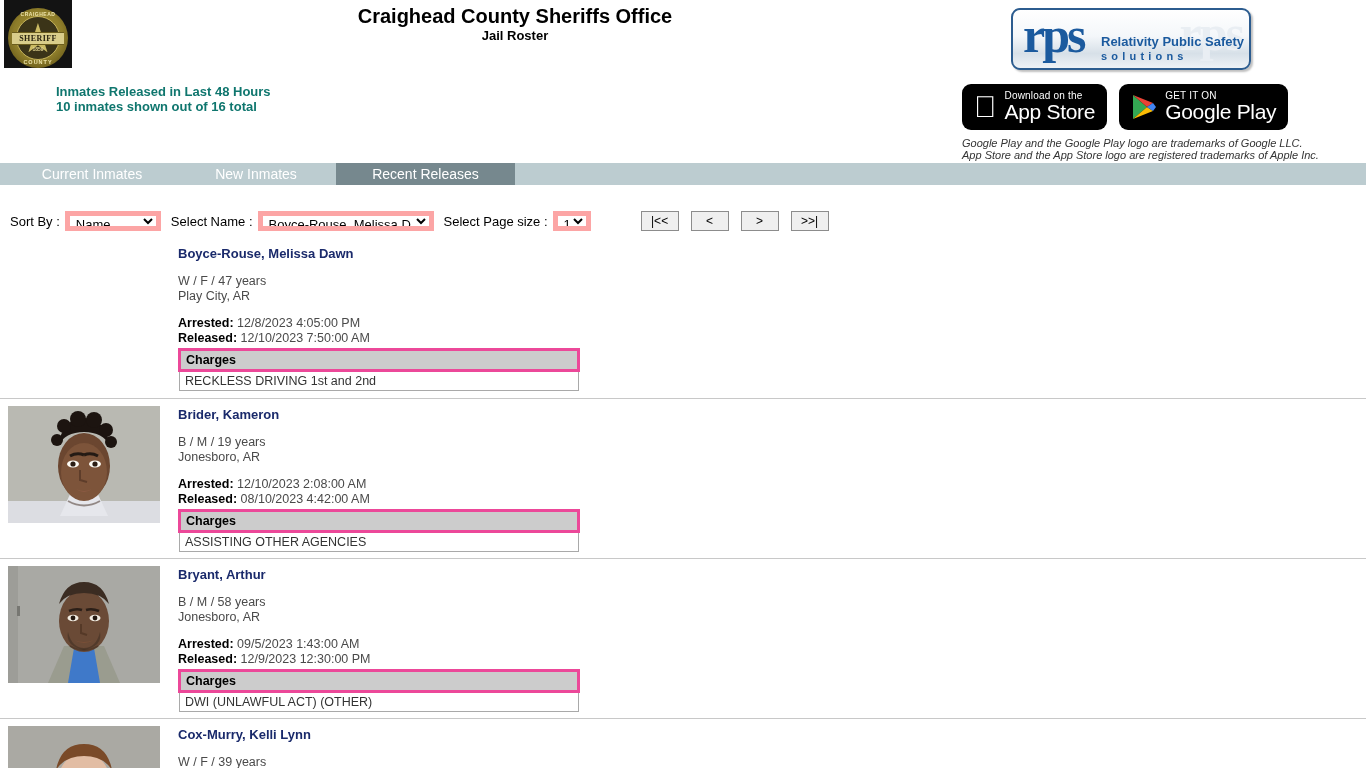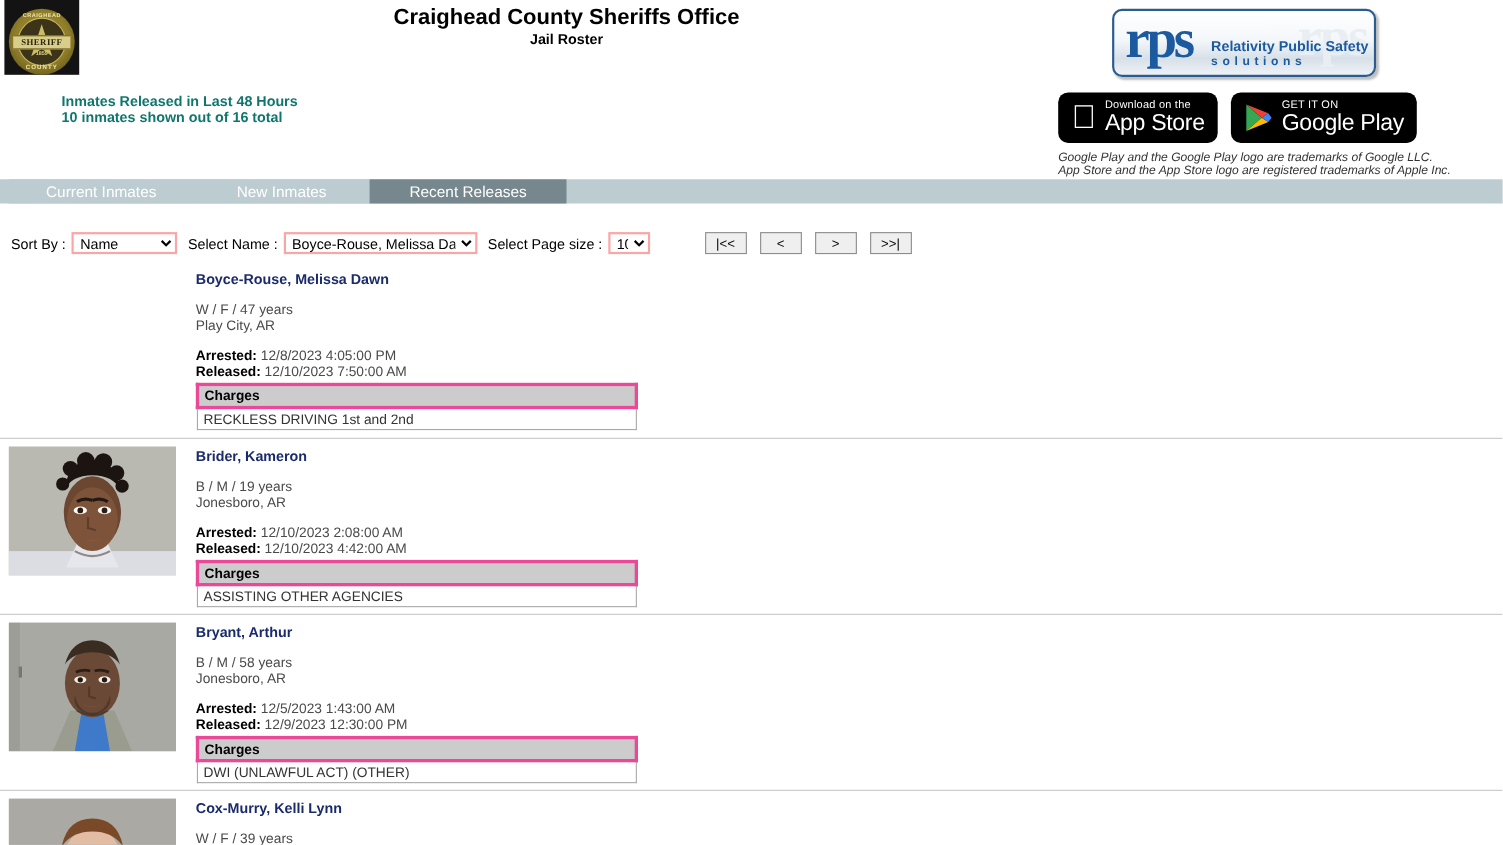--- a/index.html
+++ b/index.html
@@ -194,21 +194,21 @@
     top: 208px; left: 0;
     width: 1366px; height: 26px;
     display: flex; align-items: center;
     font-size: 13px;
   }
   .toolbar .lbl { margin: 0 5px 0 10px; white-space: nowrap; }
   .toolbar select {
     font-family: "Liberation Sans", sans-serif;
     font-size: 13px;
     height: 20px;
-    border: 2px solid #fca5a5;
+    border: 5px solid #fca5a5;
     background: #ffffff;
     color: #000;
     padding: 0 2px;
   }
   #sort-by-select { width: 96px; }
   #name-select { width: 176px; }
   #page-size-select { width: 38px; }
   .pager { margin-left: 50px; display: flex; gap: 12px; }
   .pager button {
     font-family: "Liberation Sans", sans-serif;
@@ -434,21 +434,21 @@
     <div class="info">
       <div class="iname">Brider, Kameron</div>
       <div class="idemo">
         <div>B / M / 19 years</div>
         <div>Jonesboro, AR</div>
       </div>
       <div class="idates">
         <div><b>Arrested:</b>
           <span>12/10/2023 2:08:00 AM</span></div>
         <div><b>Released:</b>
-          <span>12/10/2023 4:42:00 AM</span></div>
+          <span>08/10/2023 4:42:00 AM</span></div>
       </div>
       <table class="charges-table">
         <thead>
             <tr>
               <th>Charges</th>
             </tr>
           </thead>
         <tbody>
             <tr>
               <td>ASSISTING OTHER AGENCIES</td>
@@ -481,21 +481,21 @@
       </svg>
     </div>
     <div class="info">
       <div class="iname">Bryant, Arthur</div>
       <div class="idemo">
         <div>B / M / 58 years</div>
         <div>Jonesboro, AR</div>
       </div>
       <div class="idates">
         <div><b>Arrested:</b>
-          <span>12/5/2023 1:43:00 AM</span></div>
+          <span>09/5/2023 1:43:00 AM</span></div>
         <div><b>Released:</b>
           <span>12/9/2023 12:30:00 PM</span></div>
       </div>
       <table class="charges-table">
         <thead>
             <tr>
               <th>Charges</th>
             </tr>
           </thead>
         <tbody>

